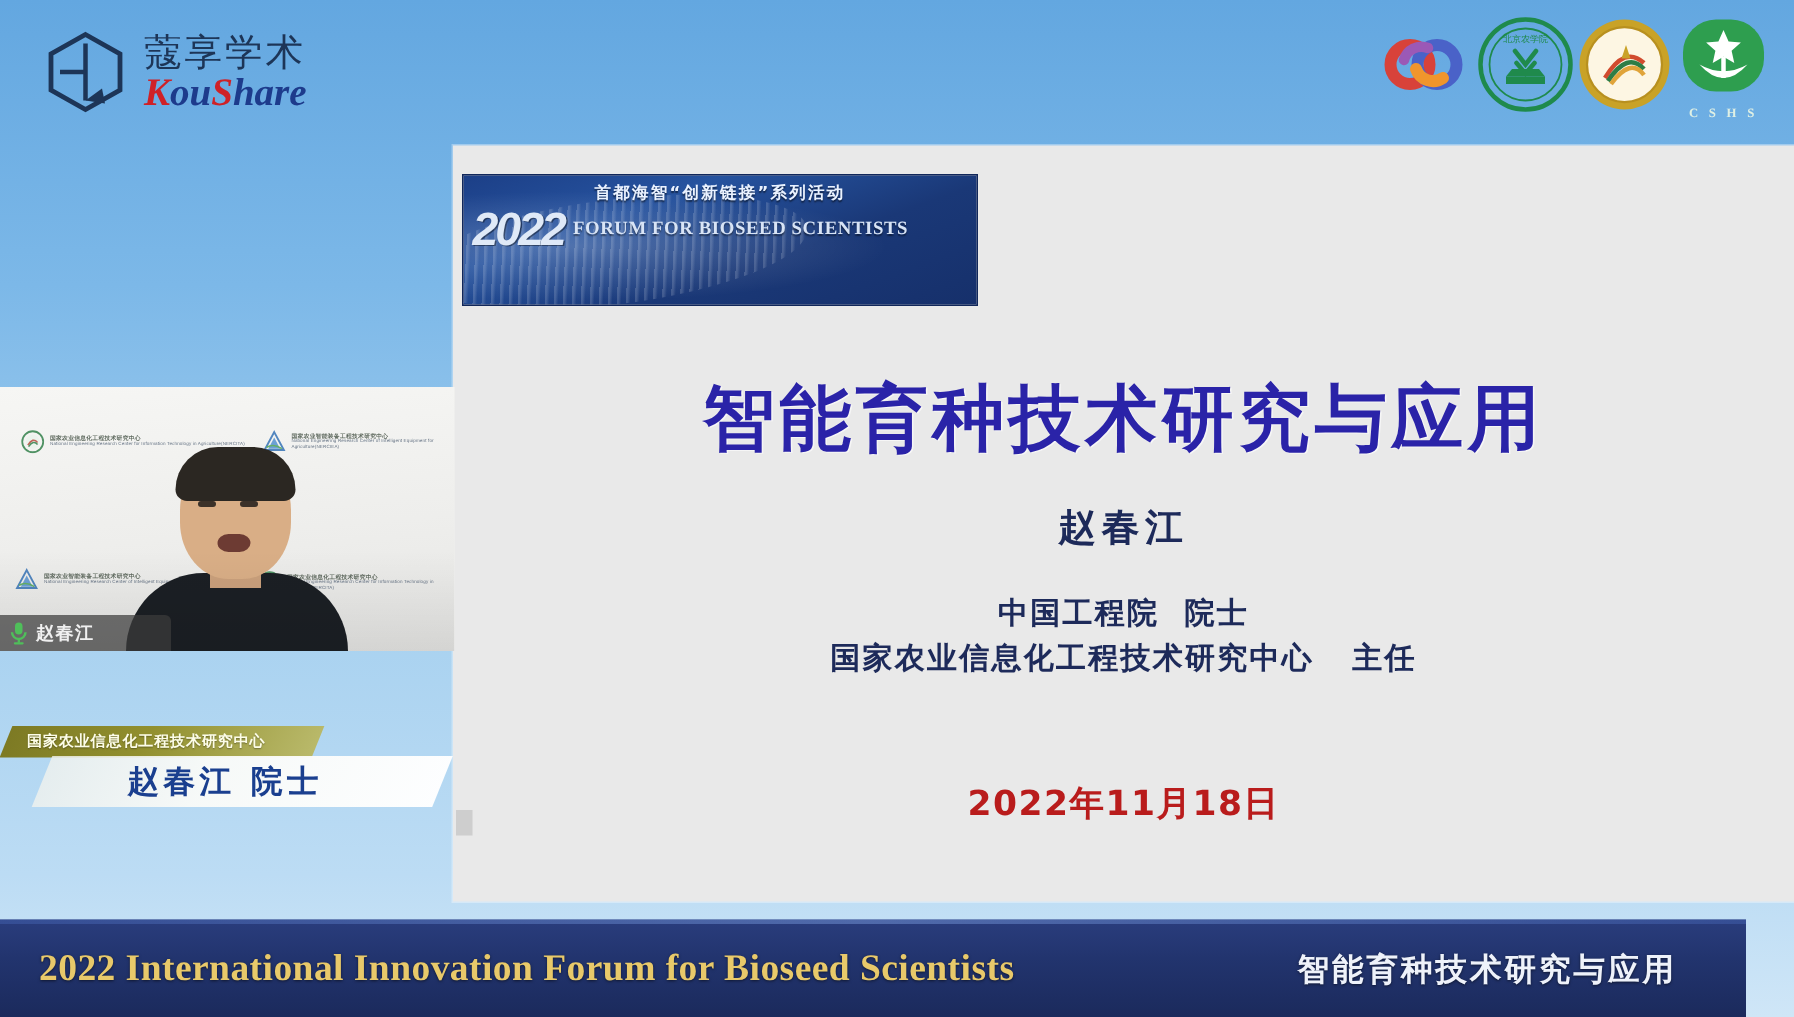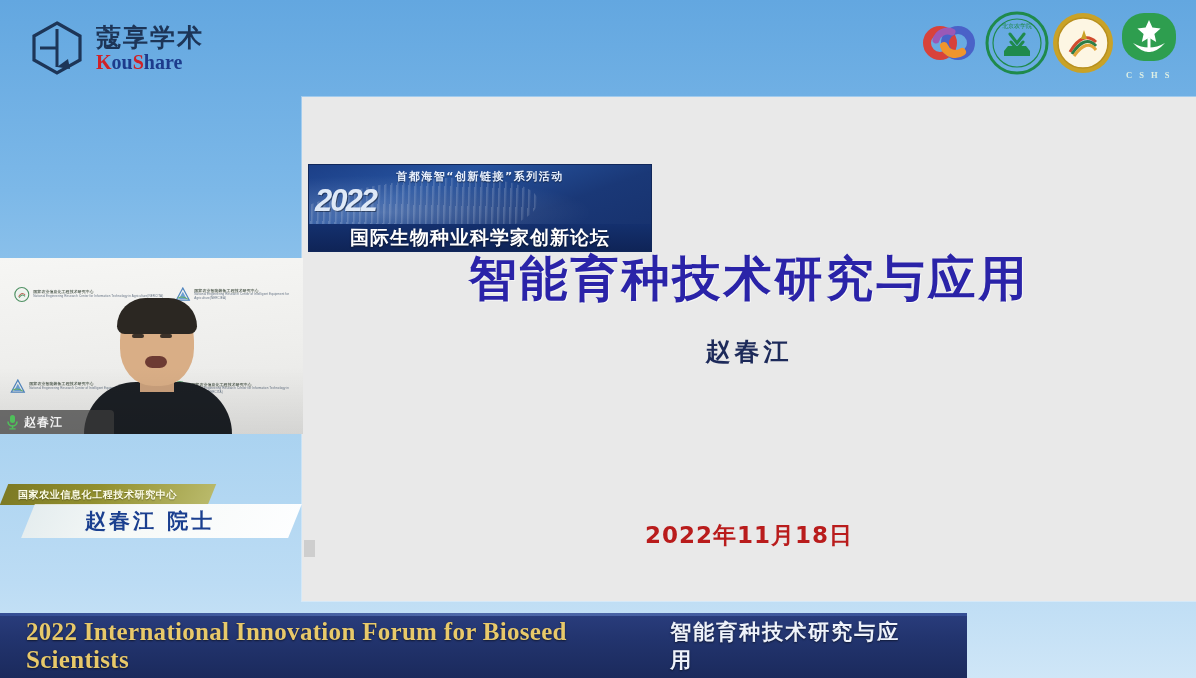--- a/index.html
+++ b/index.html
@@ -31,31 +31,32 @@
   }
   .kou-mark {
     width: 58px; height: 58px;
     position: relative;
     flex: none;
   }
   .kou-mark svg { display: block; }
   .kou-text { line-height: 1; }
   .kou-cn {
     font-size: 25px;
-    font-weight: 700;
+    font-weight: 400;
     color: #1d3557;
     letter-spacing: 2px;
     font-family: "DejaVu Sans", sans-serif;
   }
   .kou-en {
-    font-size: 20px;
+    font-size: 26px;
     font-weight: 700;
     letter-spacing: 0px;
     margin-top: 2px;
     font-family: "Liberation Serif", serif;
+    font-style: italic;
   }
   .kou-en .r { color: #cf2127; }
   .kou-en .b { color: #1d3b8c; }
 
   
   .logos {
     position: absolute;
     right: 14px; top: 6px;
     height: 74px;
     display: flex;
@@ -92,21 +93,20 @@
   .forum-banner {
     position: absolute;
     left: 6px; top: 19px;
     width: 344px; height: 88px;
     background:
       radial-gradient(ellipse at 22% 55%, rgba(255,255,255,.20) 0%, rgba(255,255,255,0) 55%),
       linear-gradient(160deg, #1c3f87 0%, #26539f 30%, #1a3877 62%, #16306b 100%);
     overflow: hidden;
     border: 1px solid #11275a;
     box-sizing: border-box;
-    margin-top: 48px;
   }
   .fb-swoosh {
     position: absolute;
     left: -30px; top: 16px;
     width: 260px; height: 70px;
     background: repeating-linear-gradient(100deg, rgba(255,255,255,.16) 0px, rgba(255,255,255,.16) 1px, rgba(255,255,255,0) 3px, rgba(255,255,255,0) 6px);
     transform: rotate(-7deg);
     border-radius: 50%;
   }
   .fb-top {
@@ -374,21 +374,21 @@
     font-size: 21px;
     font-weight: 700;
     letter-spacing: 3px;
     font-family: "DejaVu Sans", sans-serif;
   }
 
   
   .footer {
     position: absolute;
     left: 0; bottom: 0;
-    width: 967px; height: 65px;
+    width: 1164px; height: 65px;
     background: linear-gradient(180deg, #2a3d7d 0%, #22346e 40%, #1b2a5c 100%);
     display: flex;
     align-items: center;
     justify-content: space-between;
     padding: 0 22px 0 26px;
     box-sizing: border-box;
   }
   .footer::before {
     content: "";
     position: absolute;
@@ -482,30 +482,32 @@
 
   <div class="slide">
     <div class="slide-inner">
 
       <div class="forum-banner">
         <div class="fb-swoosh"></div>
         <div class="fb-top">首都海智“创新链接”系列活动</div>
         <div class="fb-mid">
           <div class="fb-year">2022</div>
           <div class="fb-en">
+            <div>FORUM FOR BIOSEED SCIENTISTS</div>
           </div>
         </div>
-        <div class="fb-bottom">国际生物种业科学家创新论坛</div>
       </div>
 
       <div class="slide-title">智能育种技术研究与应用</div>
 
       <div class="slide-speaker">赵春江</div>
 
       <div class="slide-affil">
+        <div class="line">中国工程院  院士</div>
+        <div class="line">国家农业信息化工程技术研究中心   主任</div>
       </div>
 
       <div class="slide-date">2022年11月18日</div>
 
       <div class="slide-artifact"></div>
     </div>
   </div>
 
   <div class="webcam">
     <div class="cam-wall"></div>

